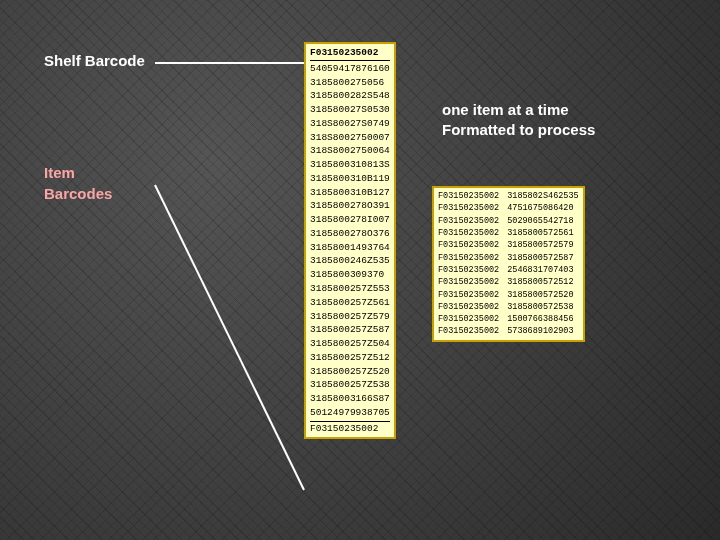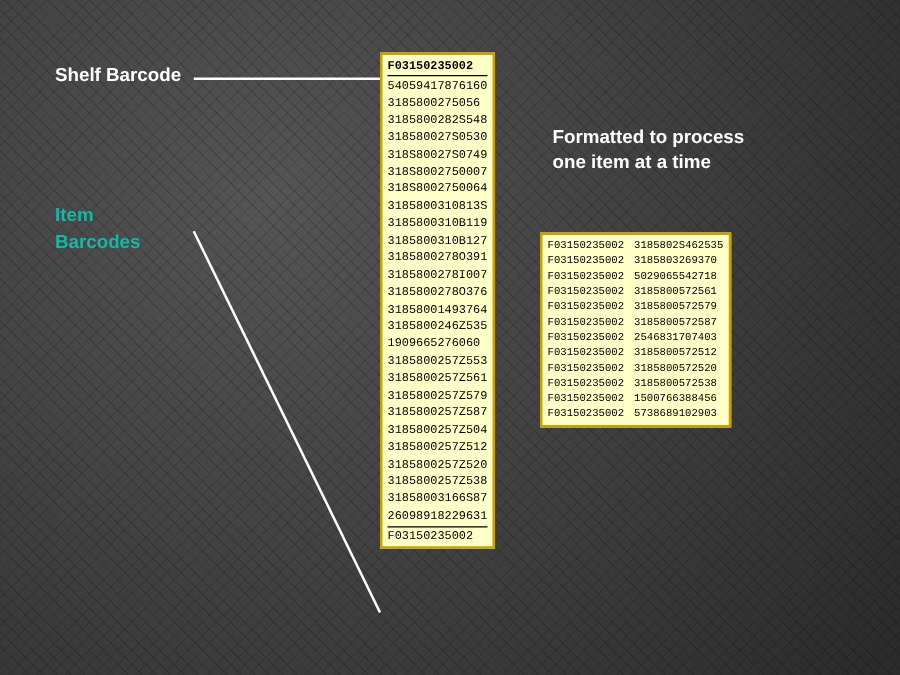--- a/index.html
+++ b/index.html
@@ -41,21 +41,21 @@
       font-size: 15px;
       font-weight: bold;
       font-family: Arial, sans-serif;
       white-space: nowrap;
     }
 
     .label-item-barcodes {
       position: absolute;
       top: 162px;
       left: 44px;
-      color: #14b8a6;
+      color: #fca5a5;
       font-size: 15px;
       font-weight: bold;
       font-family: Arial, sans-serif;
       white-space: nowrap;
       line-height: 1.4;
     }
 
     
     .arrow-item-svg {
       position: absolute;
@@ -146,48 +146,48 @@
       <div>318S8002750007</div>
       <div>318S8002750064</div>
       <div>3185800310813S</div>
       <div>3185800310B119</div>
       <div>3185800310B127</div>
       <div>3185800278O391</div>
       <div>3185800278I007</div>
       <div>3185800278O376</div>
       <div>31858001493764</div>
       <div>3185800246Z535</div>
-      <div>1909665276060</div>
+      <div>3185800309370</div>
       <div>3185800257Z553</div>
       <div>3185800257Z561</div>
       <div>3185800257Z579</div>
       <div>3185800257Z587</div>
       <div>3185800257Z504</div>
       <div>3185800257Z512</div>
       <div>3185800257Z520</div>
       <div>3185800257Z538</div>
       <div>31858003166S87</div>
-      <div>26098918229631</div>
+      <div>50124979938705</div>
       <div style="border-top:1px solid #000; margin-top:1px;">F03150235002</div>
     </div>
   </div>
 
   <div class="formatted-label">
+    <div>one item at a time</div>
     <div>Formatted to process</div>
-    <div>one item at a time</div>
   </div>
 
   <div class="barcode-table-right">
     <div class="row">
         <span>F03150235002</span>
         <span>3185802S462535</span>
       </div>
     <div class="row">
         <span>F03150235002</span>
-        <span>3185803269370</span>
+        <span>4751675086420</span>
       </div>
     <div class="row">
         <span>F03150235002</span>
         <span>5029065542718</span>
       </div>
     <div class="row">
         <span>F03150235002</span>
         <span>3185800572561</span>
       </div>
     <div class="row">

